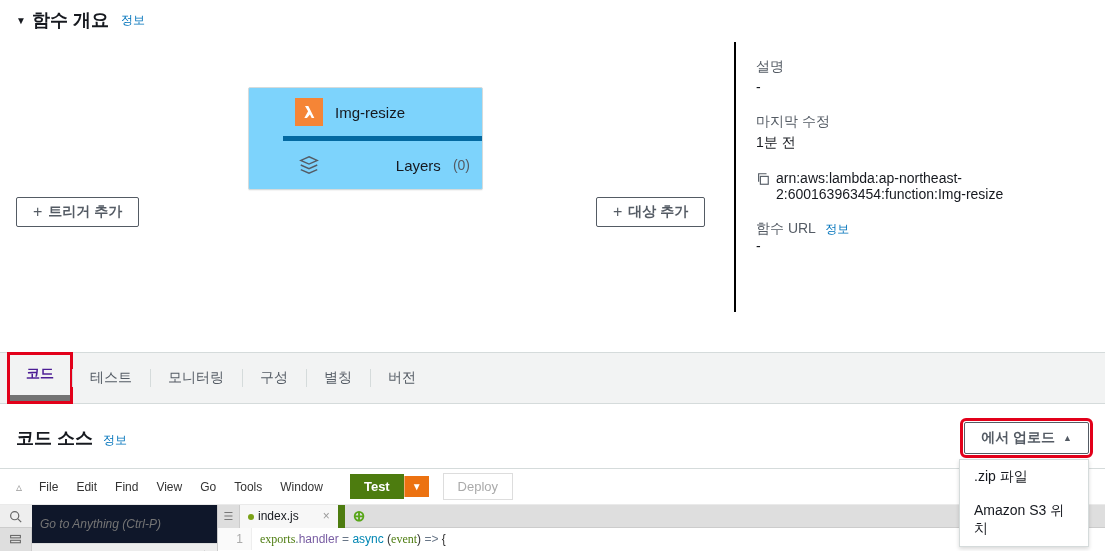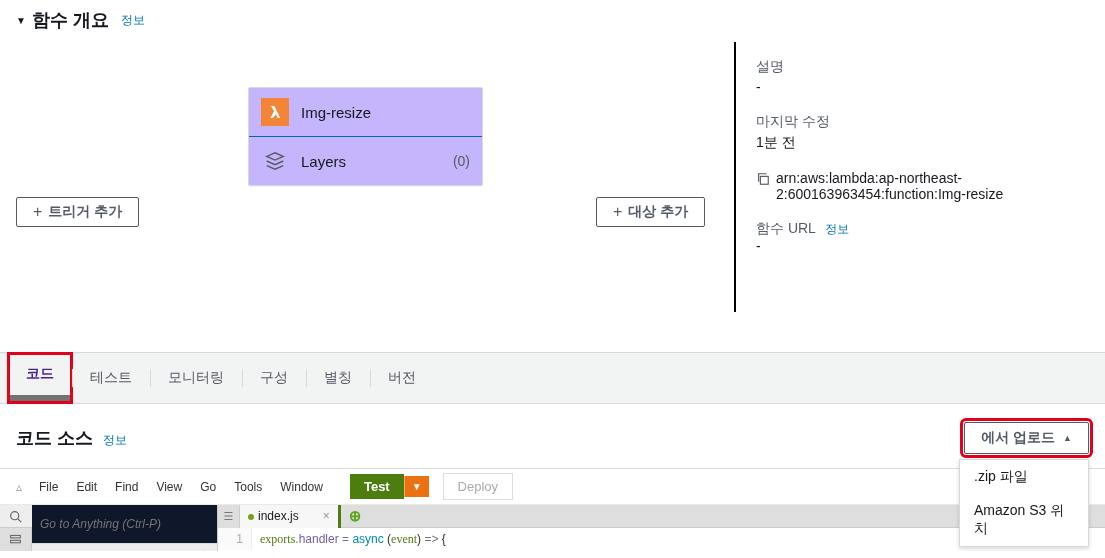--- a/index.html
+++ b/index.html
@@ -6,23 +6,23 @@
   body { background: #fff; font-size: 14px; color: #16191f; width: 1105px; }
 
   
   .overview-header { padding: 8px 16px 10px 16px; display: flex; align-items: center; gap: 6px; }
   .overview-header .tri { font-size: 10px; }
   .overview-header h3 { font-size: 18px; font-weight: 700; display: inline; }
   .info-link { color: #0073bb; font-size: 12px; cursor: pointer; margin-left: 6px; }
 
   .overview-body { display: flex; padding: 0 16px 40px 16px; }
   .designer { flex: 1; min-height: 270px; position: relative; }
-  .fn-box { position: absolute; left: 232px; top: 45px; width: 235px; border: 1px solid #d5dbdb; border-radius: 2px; background: #c4b5fd; box-shadow: 0 1px 1px rgba(0,0,0,0.05); }
+  .fn-box { position: absolute; left: 232px; top: 45px; width: 235px; border: 1px solid #d5dbdb; border-radius: 2px; background: #7dd3fc; box-shadow: 0 1px 1px rgba(0,0,0,0.05); padding-left: 34px; }
   .fn-row { display: flex; align-items: center; padding: 10px 12px; gap: 12px; }
-  .fn-row + .fn-row { border-top: 1px solid #0369a1; }
+  .fn-row + .fn-row { border-top: 5px solid #0369a1; text-align: right; }
   .lambda-icon { width: 28px; height: 28px; background: #f58536; display: flex; align-items: center; justify-content: center; }
   .lambda-icon svg { width: 16px; height: 16px; }
   .layers-icon { width: 28px; height: 28px; display: flex; align-items: center; justify-content: center; }
   .fn-name { font-size: 15px; flex: 1; }
   .layers-count { color: #545b64; font-size: 14px; }
 
   .small-btn { display: inline-flex; align-items: center; gap: 6px; padding: 5px 16px; border: 1px solid #545b64; border-radius: 2px; background: #fff; font-size: 14px; cursor: pointer; font-weight: 700; color: #545b64; }
   .small-btn .plus { font-size: 16px; font-weight: 400; line-height: 0.6; }
   .trigger-btn-wrap { position: absolute; left: 0; top: 155px; }
   .target-btn-wrap  { position: absolute; left: 580px; top: 155px; }
@@ -69,21 +69,21 @@
   .goto { border: 0; border-bottom: 1px solid #ddd; display: flex; align-items: center; }
   .goto input { flex: 1; padding: 12px 8px; font-size: 12px; color: #999; background: #0f172a; border: none; outline: none; font-style: italic; }
   .tree-row { display: flex; align-items: center; padding: 3px 6px; gap: 4px; justify-content: space-between; }
   .tree-row .left { display: flex; align-items: center; gap: 4px; color: #555; }
   .tree-row .folder-icon { color: #6fa8d8; font-size: 13px; }
   .tree-row .expand { color: #888; font-size: 10px; }
   .tree-row .gear { color: #888; cursor: pointer; }
   .ide-editor { flex: 1; display: flex; flex-direction: column; }
   .editor-tabs { display: flex; align-items: center; background: #dedede; height: 23px; border-bottom: 1px solid #ccc; }
   .etab-env { width: 22px; height: 23px; background: #dedede; color: #777; display:flex;align-items:center;justify-content:center;border-right:1px solid #ccc;cursor:pointer;font-size:11px;}
-  .etab { background: #f7f7f7; height: 23px; display: flex; align-items: center; padding: 0 8px; gap: 24px; font-size: 12px; border-right: 3px solid #4d7c0f; cursor: pointer; }
+  .etab { background: #f7f7f7; height: 23px; display: flex; align-items: center; padding: 0 8px; gap: 24px; font-size: 12px; border-right: 7px solid #4d7c0f; cursor: pointer; }
   .etab .dot { width: 6px; height: 6px; background: #7aa116; border-radius: 50%; display: inline-block; margin-right: 4px; vertical-align: middle; }
   .etab .x { color: #999; cursor: pointer; }
   .etab-plus { padding: 0 8px; color: #58a618; font-size: 15px; cursor: pointer; font-weight:700;}
   .editor-line { display: flex; font-family: Menlo, Consolas, monospace; font-size: 12px; height: 22px; align-items: center; }
   .gutter { width: 34px; text-align: right; padding-right: 8px; color: #aaa; background: #fafafa; border-right: 1px solid #eee; height: 100%; display:flex;align-items:center;justify-content:flex-end;}
   .code { padding-left: 8px; }
   .tok-id { color: #4d7c0f; font-family: Liberation Serif, serif; }
   .tok-op { color: #687687; }
   .tok-kw { color: #0086b3; }
   .tok-fn { color: #795da3; }

